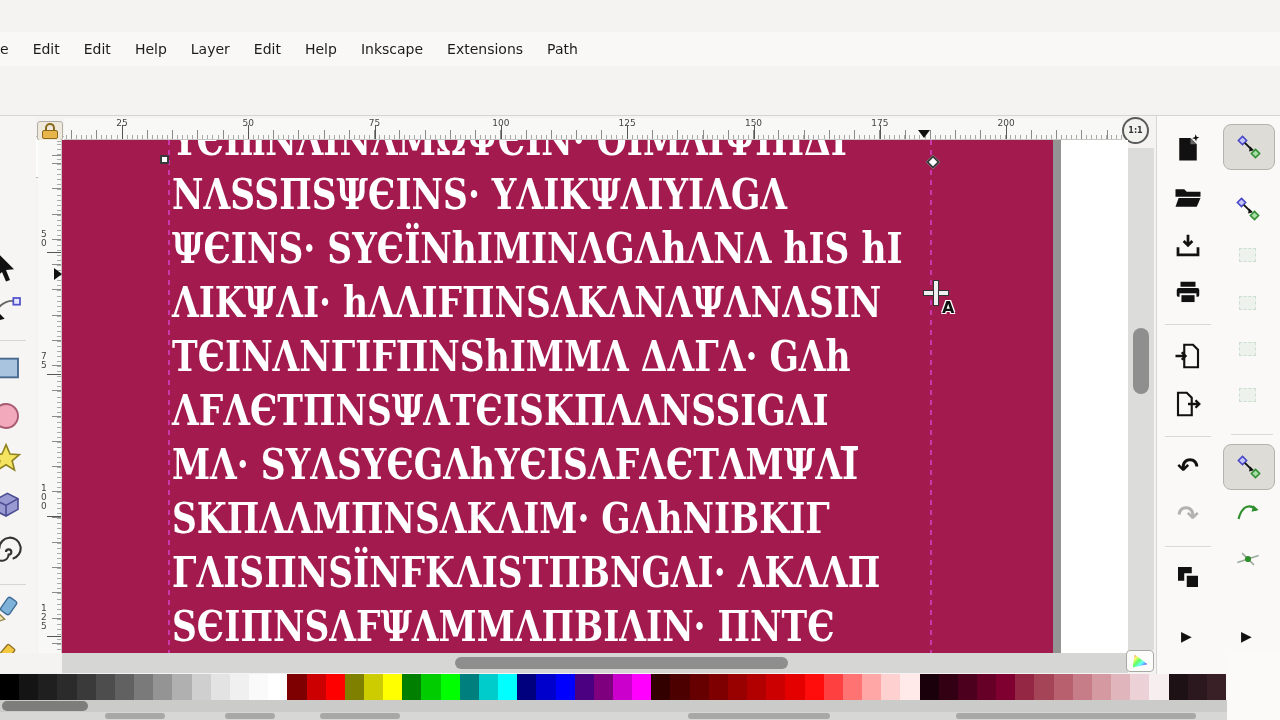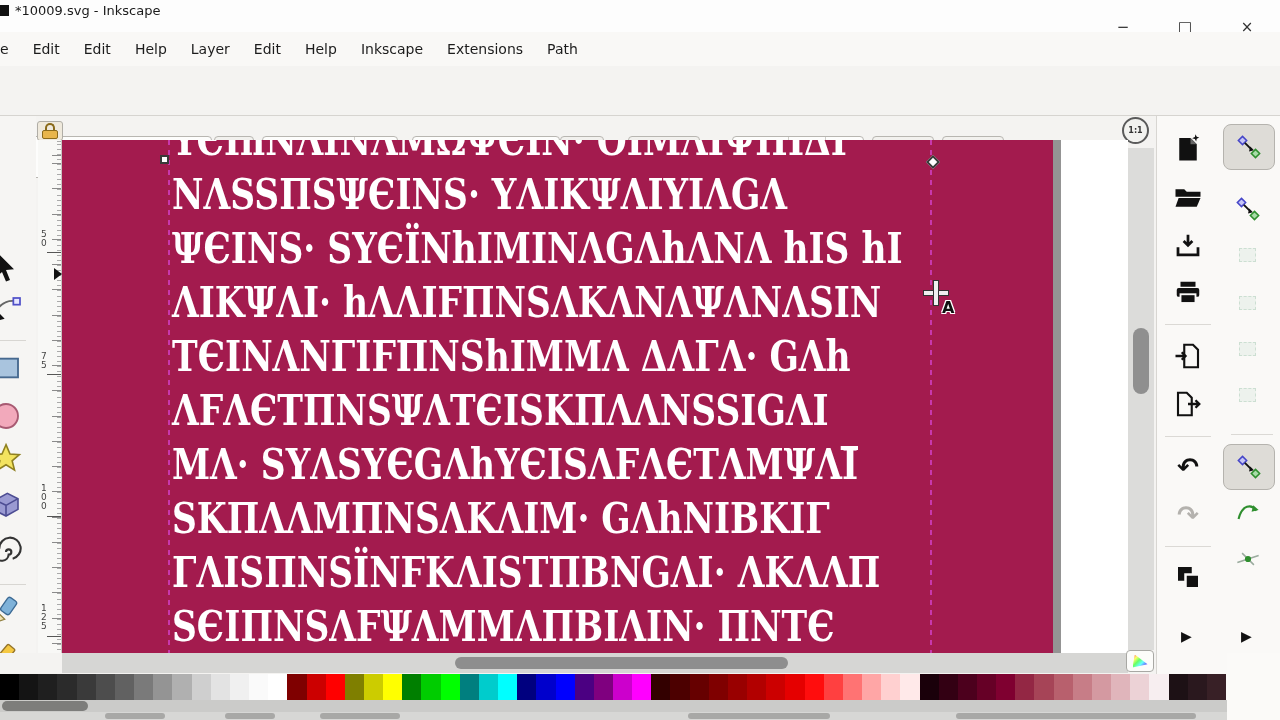--- a/index.html
+++ b/index.html
@@ -79,27 +79,20 @@
 .statusbar{left:0;top:712px;width:1227px;height:8px;background:#d7d7d5}
 .blob{position:absolute;top:1px;height:6px;background:#a8a8a6;border-radius:3px}
 .bottomright{left:1227px;top:653px;width:53px;height:67px;background:#fbfaf8}
 svg{display:block}
 </style>
 </head>
 <body>
 
 <div id="app">
 
-  <div class="abs titlebar">
-    <div class="abs appicon"></div>
-    <div class="abs title">*10009.svg - Inkscape</div>
-    <div class="abs winbtn" style="left:1100px">−</div>
-    <div class="abs winbtn" style="left:1162px">□</div>
-    <div class="abs winbtn" style="left:1224px">×</div>
-  </div>
 
   <div class="abs menubar">
       <div class="menu-item">e</div>
       <div class="menu-item">Edit</div>
       <div class="menu-item">Edit</div>
       <div class="menu-item">Help</div>
       <div class="menu-item">Layer</div>
       <div class="menu-item">Edit</div>
       <div class="menu-item">Help</div>
       <div class="menu-item">Inkscape</div>
@@ -155,20 +148,39 @@
     <div class="abs" style="left:1012px;top:78px;font-style:italic;font-weight:bold;font-size:16px;color:#222"><span>x</span><sup style="color:#35508c;font-size:11px">y</sup></div>
     <div class="abs" style="left:1046px;top:78px;font-style:italic;font-weight:bold;font-size:16px;color:#222"><span>x</span><sub style="color:#35508c;font-size:11px">y</sub></div>
     <div class="abs caret" style="left:1106px;top:86px;font-size:10px">▼</div>
   </div>
 
   <div class="abs lock">
     <div class="abs lockshackle"></div>
     <div class="abs lockbody"></div>
   </div>
 
+  <div class="abs hruler">
+    <div class="hmarker" style="left:854px"></div>
+  <div class="hlabel" style="left: 58px;">25</div>
+      <div class="hmajor" style="left: 58px;"></div>
+      <div class="hlabel" style="left: 184.3px;">50</div>
+      <div class="hmajor" style="left: 184.3px;"></div>
+      <div class="hlabel" style="left: 310.6px;">75</div>
+      <div class="hmajor" style="left: 310.6px;"></div>
+      <div class="hlabel" style="left: 436.9px;">100</div>
+      <div class="hmajor" style="left: 436.9px;"></div>
+      <div class="hlabel" style="left: 563.2px;">125</div>
+      <div class="hmajor" style="left: 563.2px;"></div>
+      <div class="hlabel" style="left: 689.5px;">150</div>
+      <div class="hmajor" style="left: 689.5px;"></div>
+      <div class="hlabel" style="left: 815.8px;">175</div>
+      <div class="hmajor" style="left: 815.8px;"></div>
+      <div class="hlabel" style="left: 942.1px;">200</div>
+      <div class="hmajor" style="left: 942.1px;"></div>
+    </div>
   <div class="abs vruler">
     <div class="vmarker" style="top:128px"></div>
   <div class="vlabel" style="top: 90px;">5
 0</div>
       <div class="vmajor" style="top: 112px;"></div>
       <div class="vlabel" style="top: 212px;">7
 5</div>
       <div class="vmajor" style="top: 234px;"></div>
       <div class="vlabel" style="top: 344px;">1
 0

